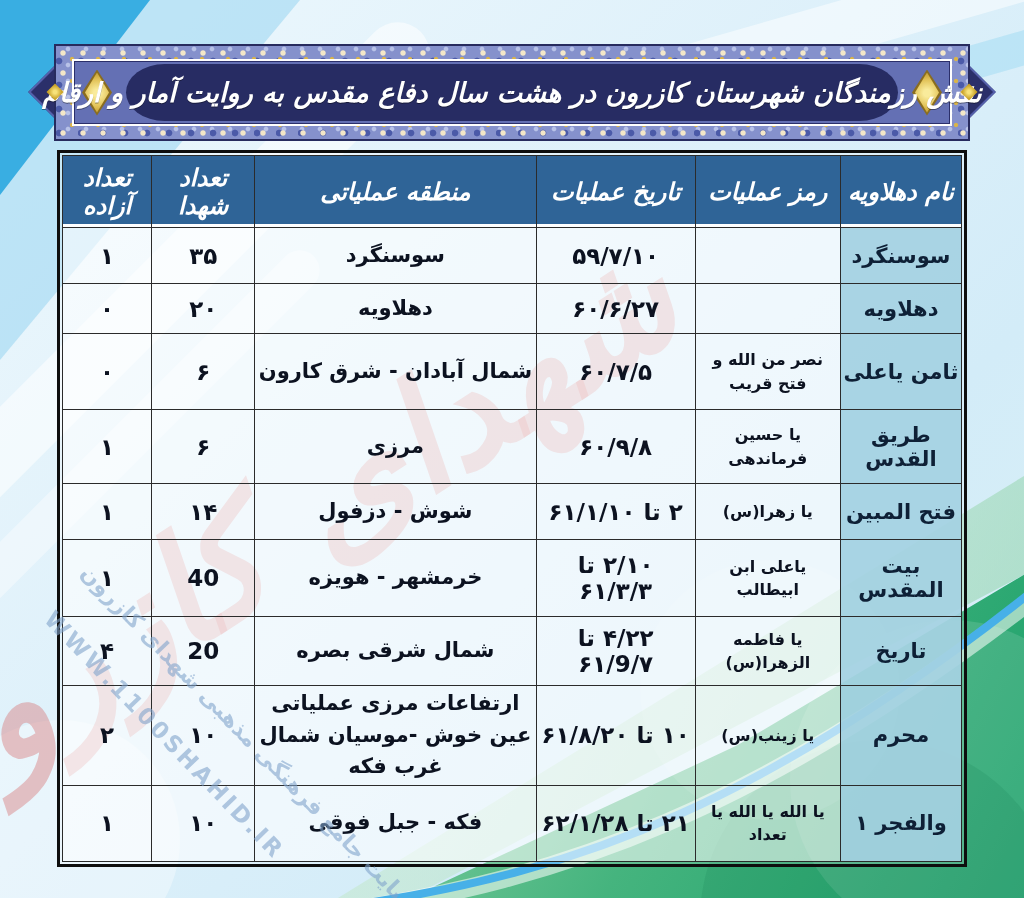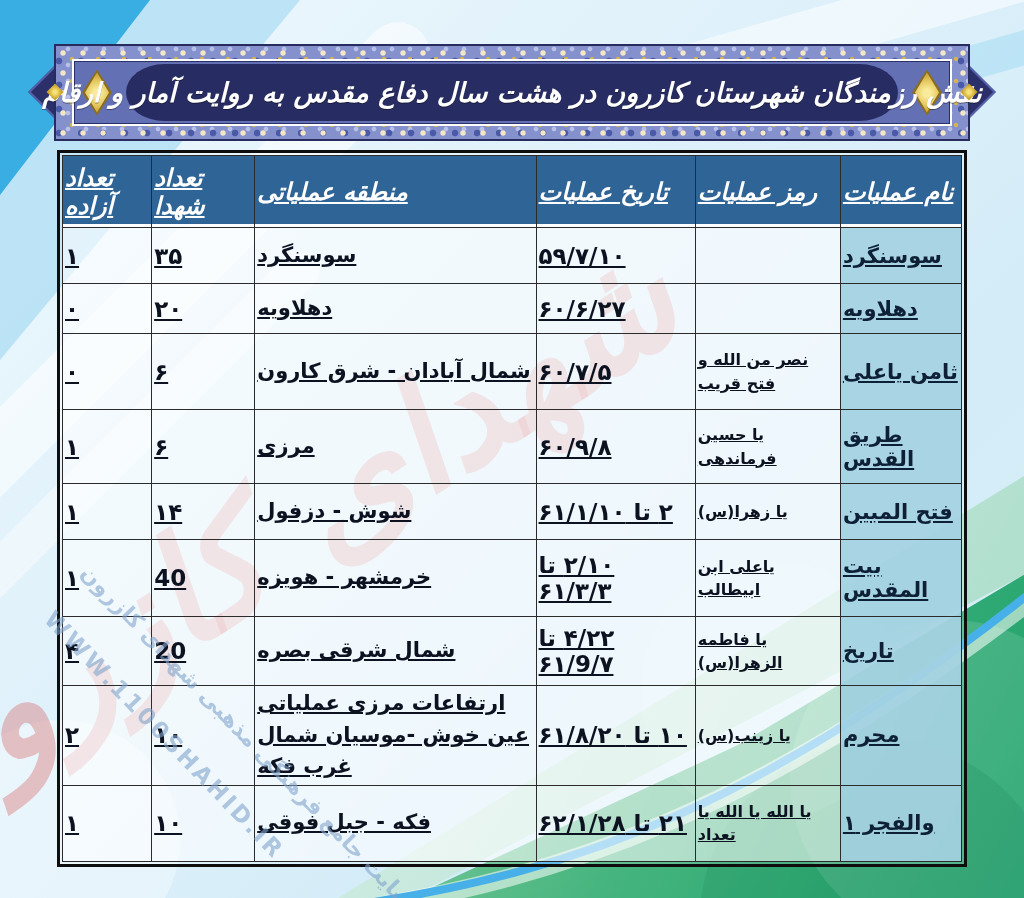--- a/index.html
+++ b/index.html
@@ -71,21 +71,21 @@
   .medallion:after { content:""; position:absolute; inset:3px;
                background:radial-gradient(circle,#f9eb9b 15%,#e3c45a 55%,#b98f1e 100%);
                clip-path:polygon(50% 0,100% 50%,50% 100%,0 50%); }
   .medallion.left { left:8px; } .medallion.right { right:8px; }
 
   
   .table-frame { position:absolute; z-index:2; left:57px; top:150px; width:910px;
                  border:3px solid #0e0e0e; padding:2px; background:rgba(255,255,255,.15); }
   table { width:100%; border-collapse:collapse; table-layout:fixed; direction:rtl;
           border:1px solid #0e0e0e; }
-  th, td { border:1px solid #2b2b2b; text-align:left; vertical-align:middle; padding:2px 2px;text-decoration:underline; }
+  th, td { border:1px solid #2b2b2b; text-align:center; vertical-align:middle; padding:2px 2px; }
   thead tr { height:72px; }
   th { background:#2f6497; color:#ffffff; font-size:24px; font-weight:bold; font-style:italic;
        box-shadow:inset 0 -3px 0 #ffffff; }
   th + th { border-right:1px solid rgba(255,255,255,.85); }
   td { background:rgba(255,255,255,.52); color:#0c1220; font-weight:bold; font-size:21px; }
   td.name-cell { background:rgba(164,209,226,.92); color:#0e2036; font-size:21px; }
   td.date-cell, td.martyrs-cell, td.freed-cell { font-size:23px; }
   td.code-cell { font-size:16px; line-height:1.45; }
   td.area-cell { line-height:1.5; }
   tbody tr:nth-child(1){height:56px} tbody tr:nth-child(2){height:50px}
@@ -141,21 +141,21 @@
       <colgroup>
         <col style="width:121px">
           <col style="width:145px">
           <col style="width:159px">
         <col style="width:281px">
           <col style="width:103px">
           <col style="width:89px">
       </colgroup>
       <thead>
         <tr>
-            <th>نام عملیات</th>
+            <th>نام دهلاویه</th>
             <th>رمز عملیات</th>
             <th>تاریخ عملیات</th>
             <th>منطقه عملیاتی</th>
             <th>تعداد شهدا</th>
             <th>تعداد آزاده</th>
           </tr>
       </thead>
       <tbody>
           <tr>
             <td class="name-cell">سوسنگرد</td>

